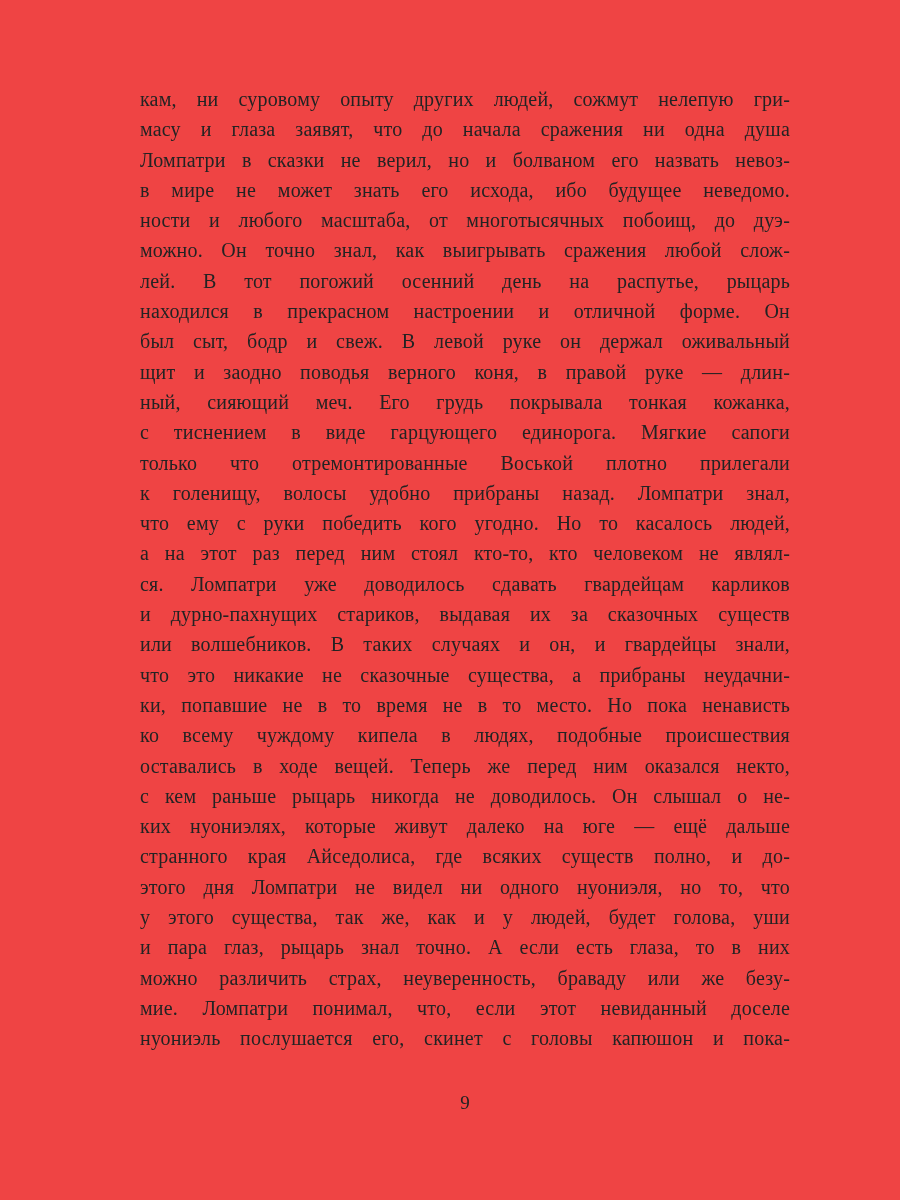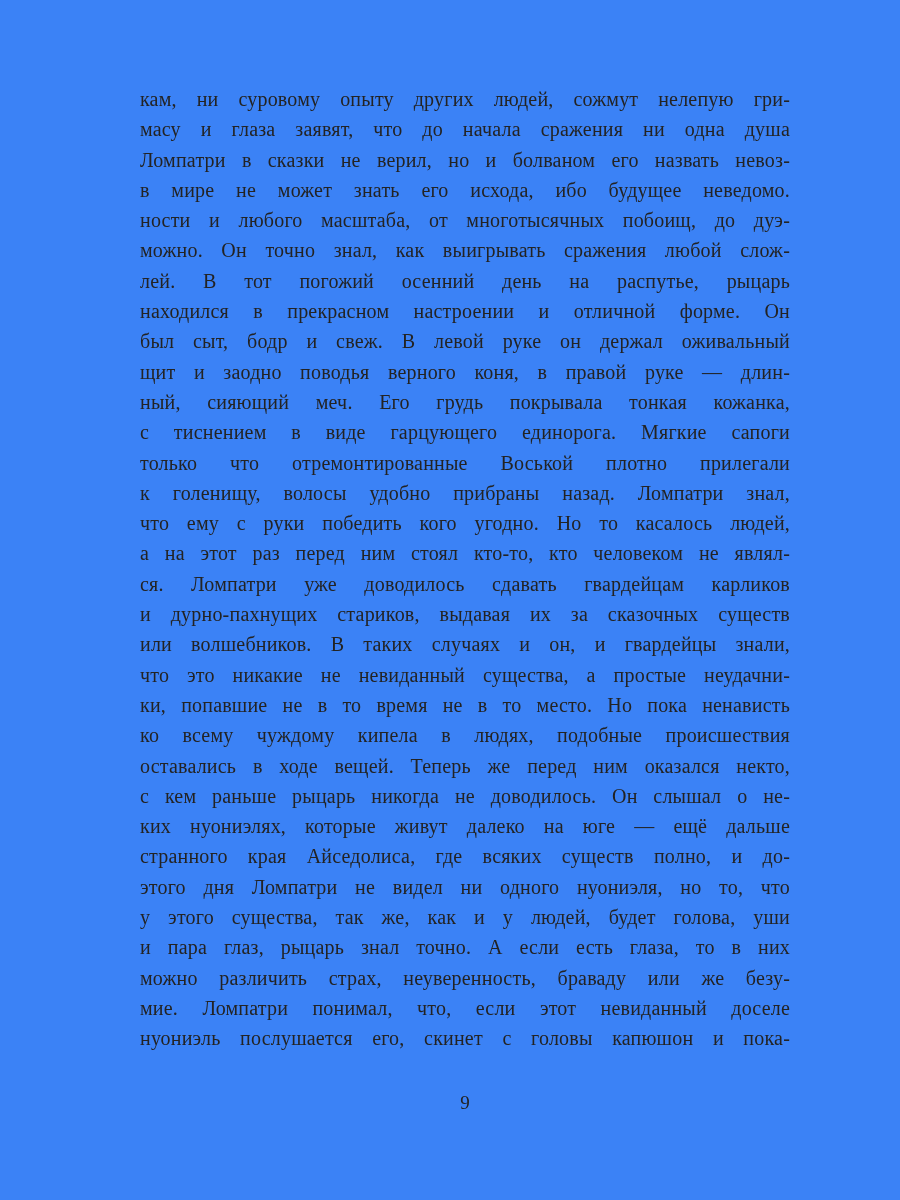--- a/index.html
+++ b/index.html
@@ -9,21 +9,21 @@
   body {
     width: 900px;
     height: 1200px;
     background: #ffffff;
     position: relative;
     overflow: hidden;
   }
   .page {
     position: absolute;
     inset: 0;
-    background: #3b82f6;
+    background: #ef4444;
   }
   .text-block {
     position: absolute;
     left: 140px;
     top: 84px;
     width: 650px;
   }
   .line {
     font-family: "Liberation Serif", "DejaVu Serif", serif;
     font-size: 20px;
@@ -63,21 +63,21 @@
       <div class="line">щит и заодно поводья верного коня, в правой руке — длин-</div>
       <div class="line">ный, сияющий меч. Его грудь покрывала тонкая кожанка,</div>
       <div class="line">с тиснением в виде гарцующего единорога. Мягкие сапоги</div>
       <div class="line">только что отремонтированные Воськой плотно прилегали</div>
       <div class="line">к голенищу, волосы удобно прибраны назад. Ломпатри знал,</div>
       <div class="line">что ему с руки победить кого угодно. Но то касалось людей,</div>
       <div class="line">а на этот раз перед ним стоял кто-то, кто человеком не являл-</div>
       <div class="line">ся. Ломпатри уже доводилось сдавать гвардейцам карликов</div>
       <div class="line">и дурно-пахнущих стариков, выдавая их за сказочных существ</div>
       <div class="line">или волшебников. В таких случаях и он, и гвардейцы знали,</div>
-      <div class="line">что это никакие не невиданный существа, а простые неудачни-</div>
+      <div class="line">что это никакие не сказочные существа, а прибраны неудачни-</div>
       <div class="line">ки, попавшие не в то время не в то место. Но пока ненависть</div>
       <div class="line">ко всему чуждому кипела в людях, подобные происшествия</div>
       <div class="line">оставались в ходе вещей. Теперь же перед ним оказался некто,</div>
       <div class="line">с кем раньше рыцарь никогда не доводилось. Он слышал о не-</div>
       <div class="line">ких нуониэлях, которые живут далеко на юге — ещё дальше</div>
       <div class="line">странного края Айседолиса, где всяких существ полно, и до-</div>
       <div class="line">этого дня Ломпатри не видел ни одного нуониэля, но то, что</div>
       <div class="line">у этого существа, так же, как и у людей, будет голова, уши</div>
       <div class="line">и пара глаз, рыцарь знал точно. А если есть глаза, то в них</div>
       <div class="line">можно различить страх, неуверенность, браваду или же безу-</div>

